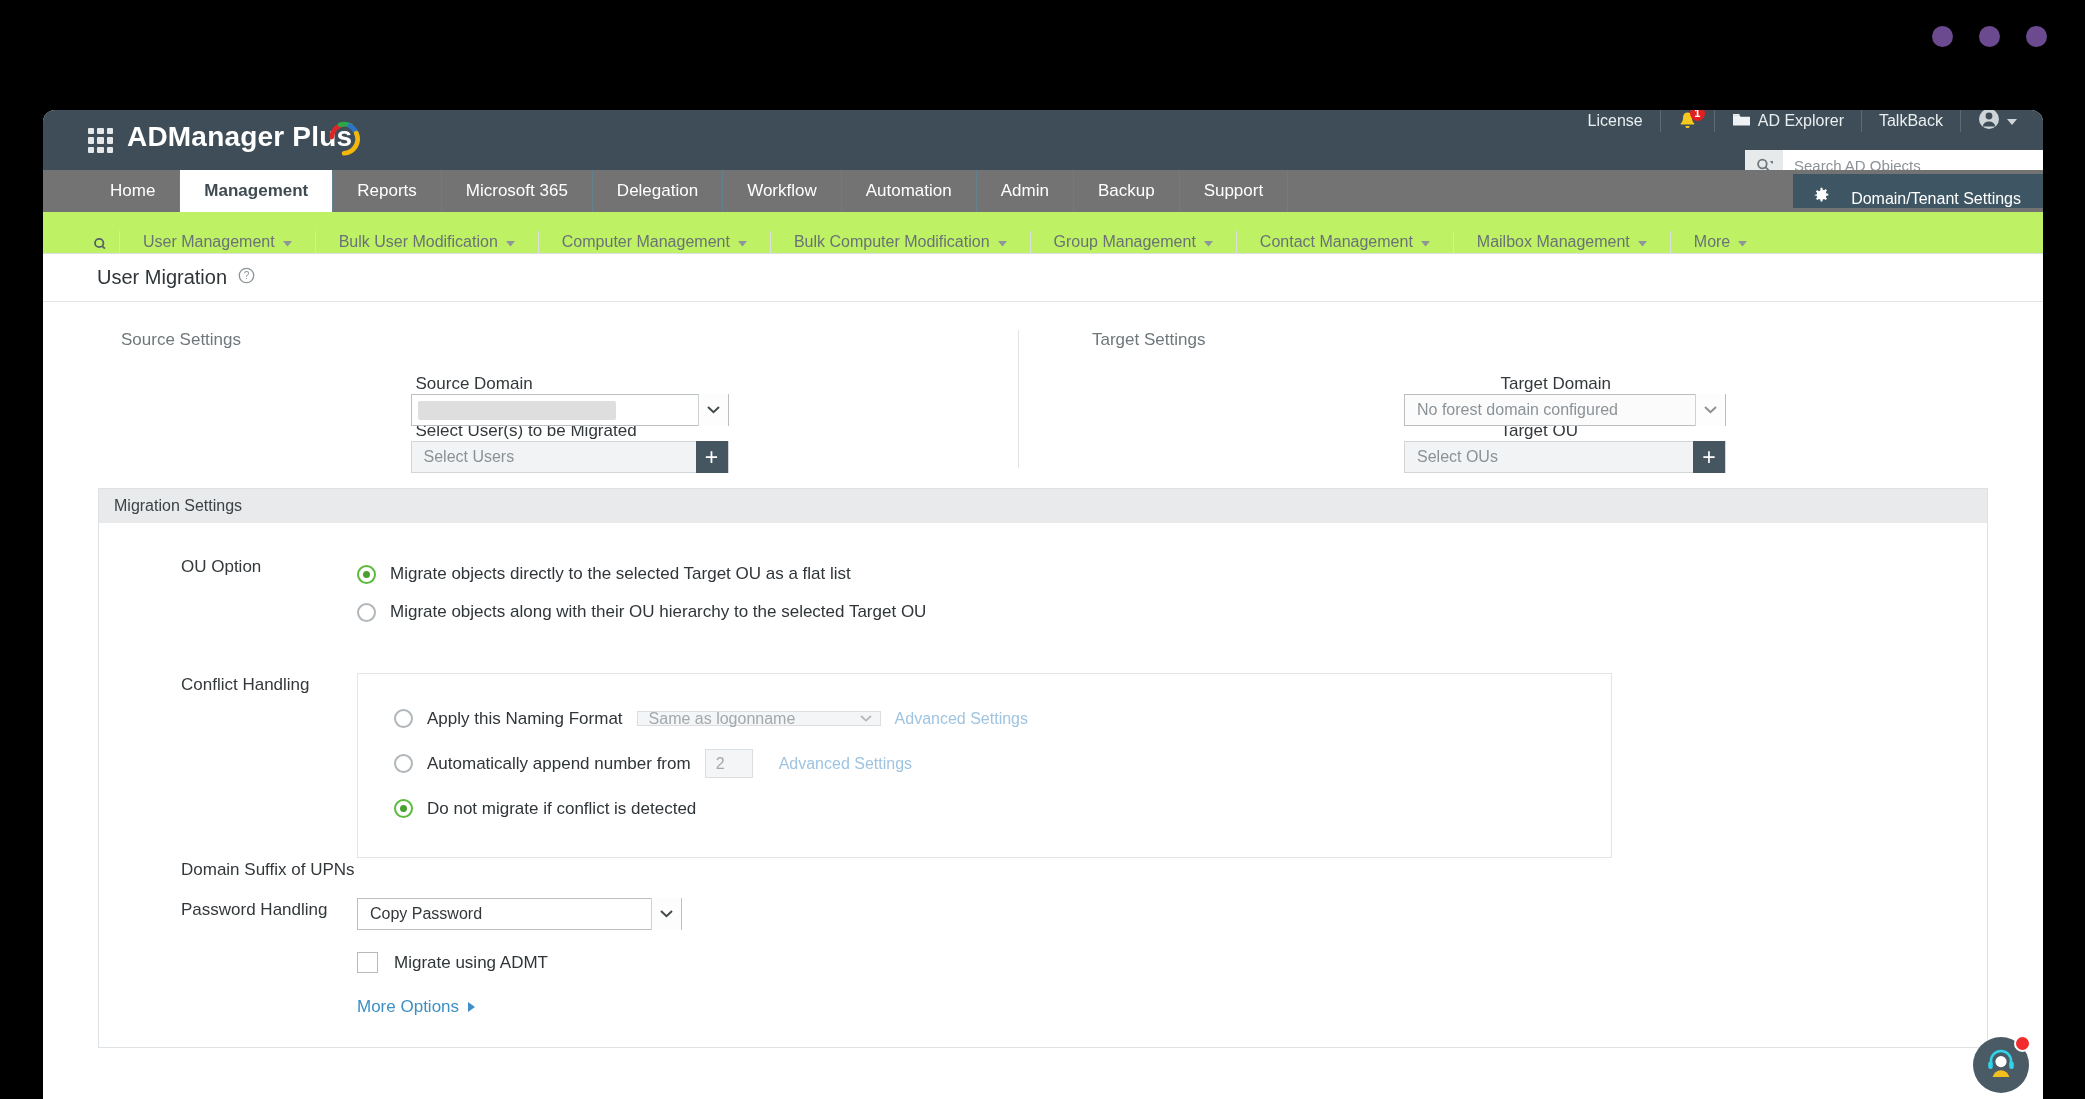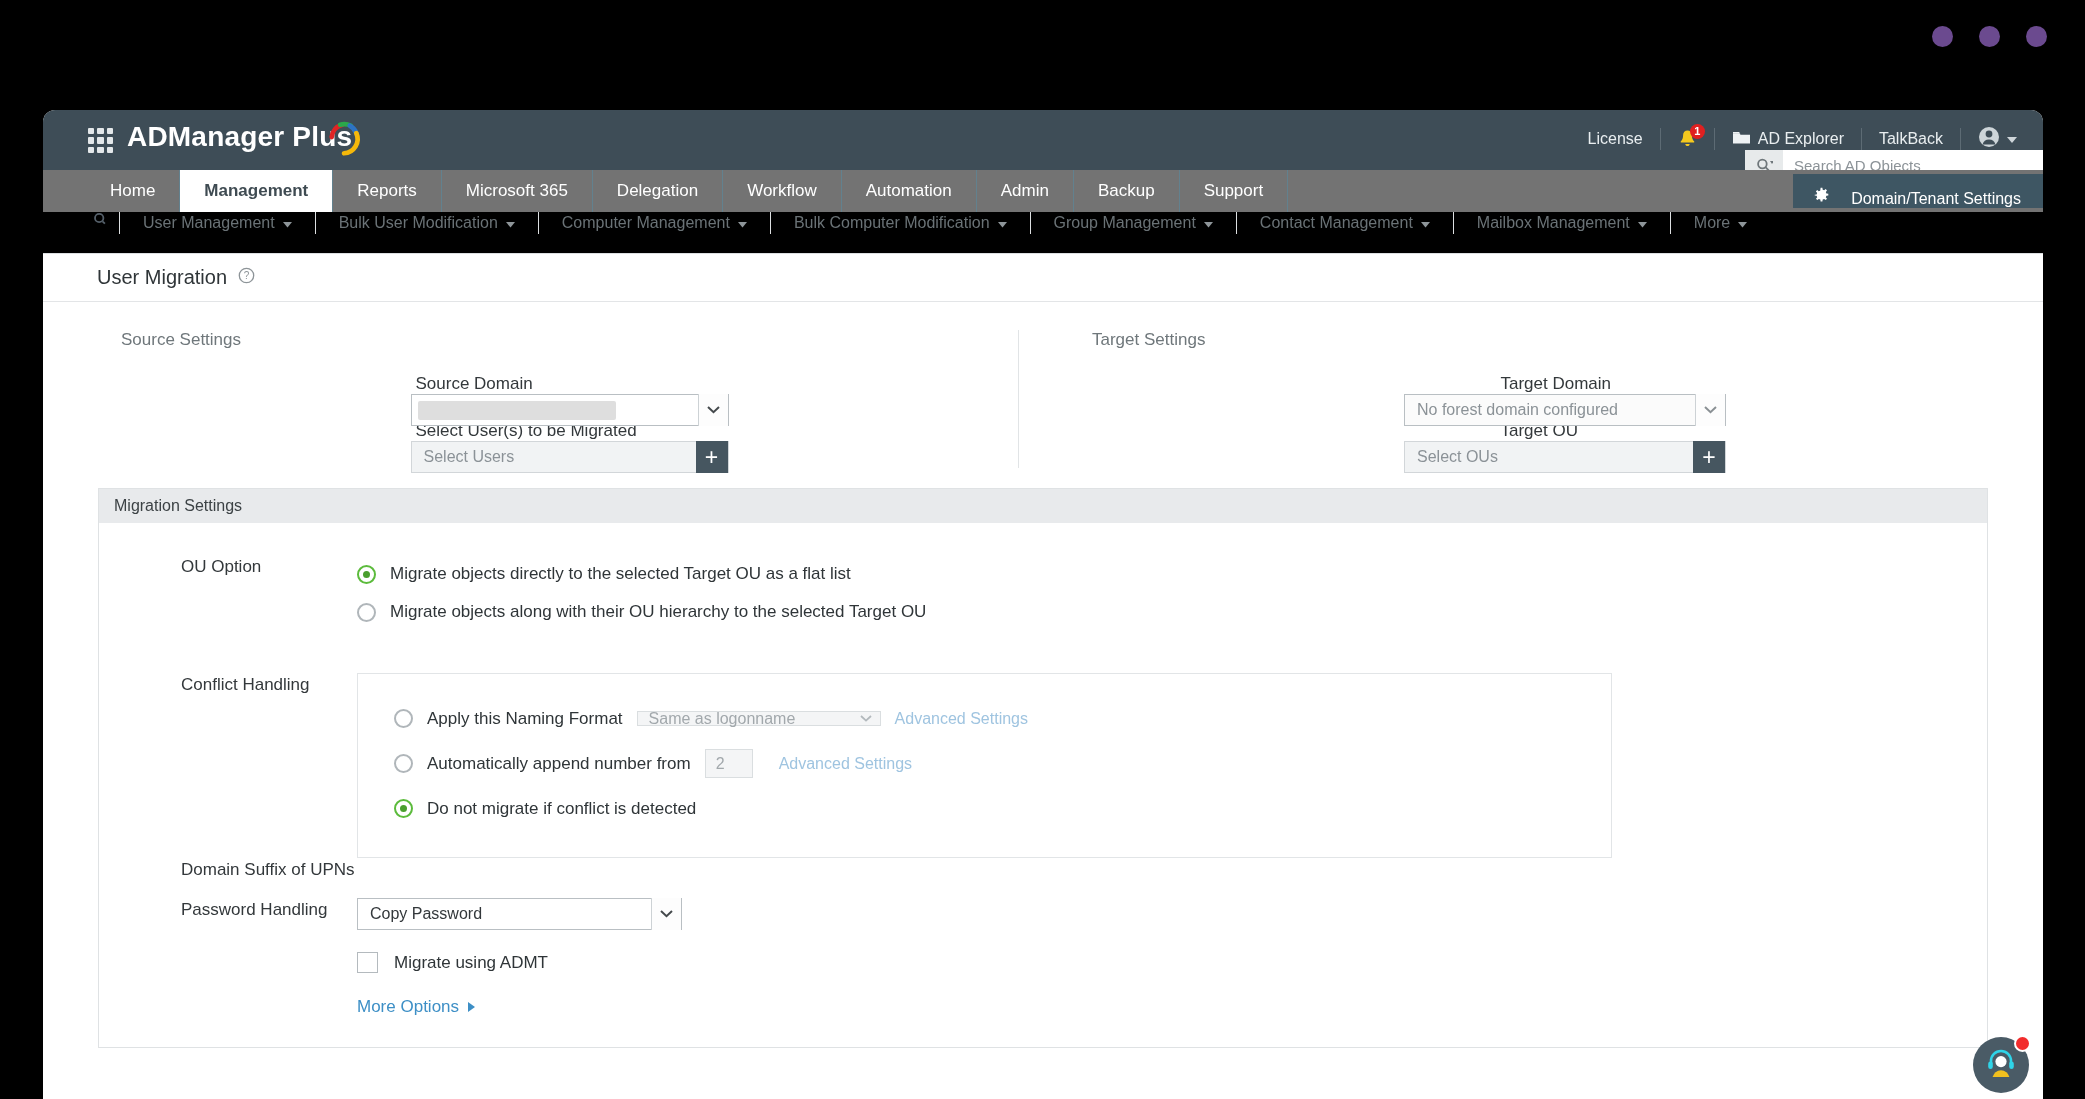--- a/index.html
+++ b/index.html
@@ -49,21 +49,21 @@
     position: absolute; left: 84px; top: 11px;
     font-size: 28px; font-weight: bold; color: #fff;
     letter-spacing: .2px; white-space: nowrap;
   }
   #brand-arc {
     position: absolute; left: 283px; top: 8px; width: 38px; height: 42px;
   }
 
   .hdr-right {
     position: absolute; right: 22px; top: 0; height: 40px;
-    display: flex; align-items: flex-end; gap: 0;
+    display: flex; align-items: flex-start; gap: 0;
     font-size: 16px; color: #e9eef0;
   }
   .hdr-item {
     display: flex; align-items: center; gap: 7px;
     padding: 0 17px; height: 22px;
     border-right: 1px solid #5d6b74;
     white-space: nowrap; color: #e9eef0;
   }
   .hdr-item:last-child { border-right: none; padding-right: 4px; }
   .bell-wrap { position: relative; width: 19px; height: 21px; }
@@ -107,23 +107,23 @@
   }
   #domain-settings-btn {
     position: absolute; right: 0; top: 4px; height: 34px;
     background: #3e5663; color: #fff; font-size: 16px;
     display: flex; align-items: flex-end; gap: 21px;
     padding: 0 22px 0 20px; white-space: nowrap;
   }
 
   
   #subnav {
-    height: 42px; background: #000000;
+    height: 42px; background: #bef264;
     border-bottom: 1px solid #dcdfe1;
-    display: flex; align-items: flex-start; padding-left: 40px;
+    display: flex; align-items: flex-end; padding-left: 40px;
   }
   #subnav-search {
     width: 36px; display: flex; align-items: center; justify-content: center;
   }
   .subitem {
     display: flex; align-items: center; gap: 8px;
     padding: 0 23px; height: 22px;
     border-left: 1px solid #dcdfe1;
     font-size: 16px; color: #6a7276; white-space: nowrap;
   }

